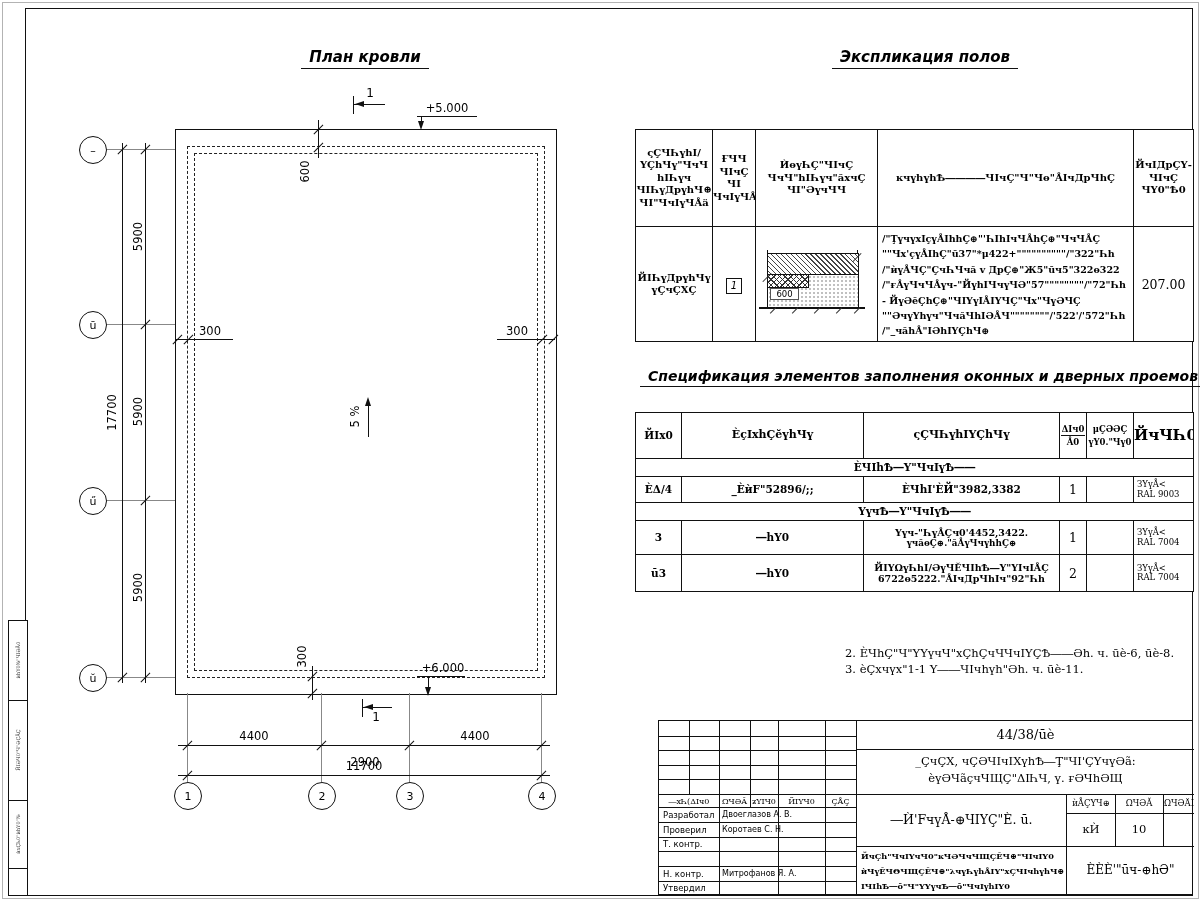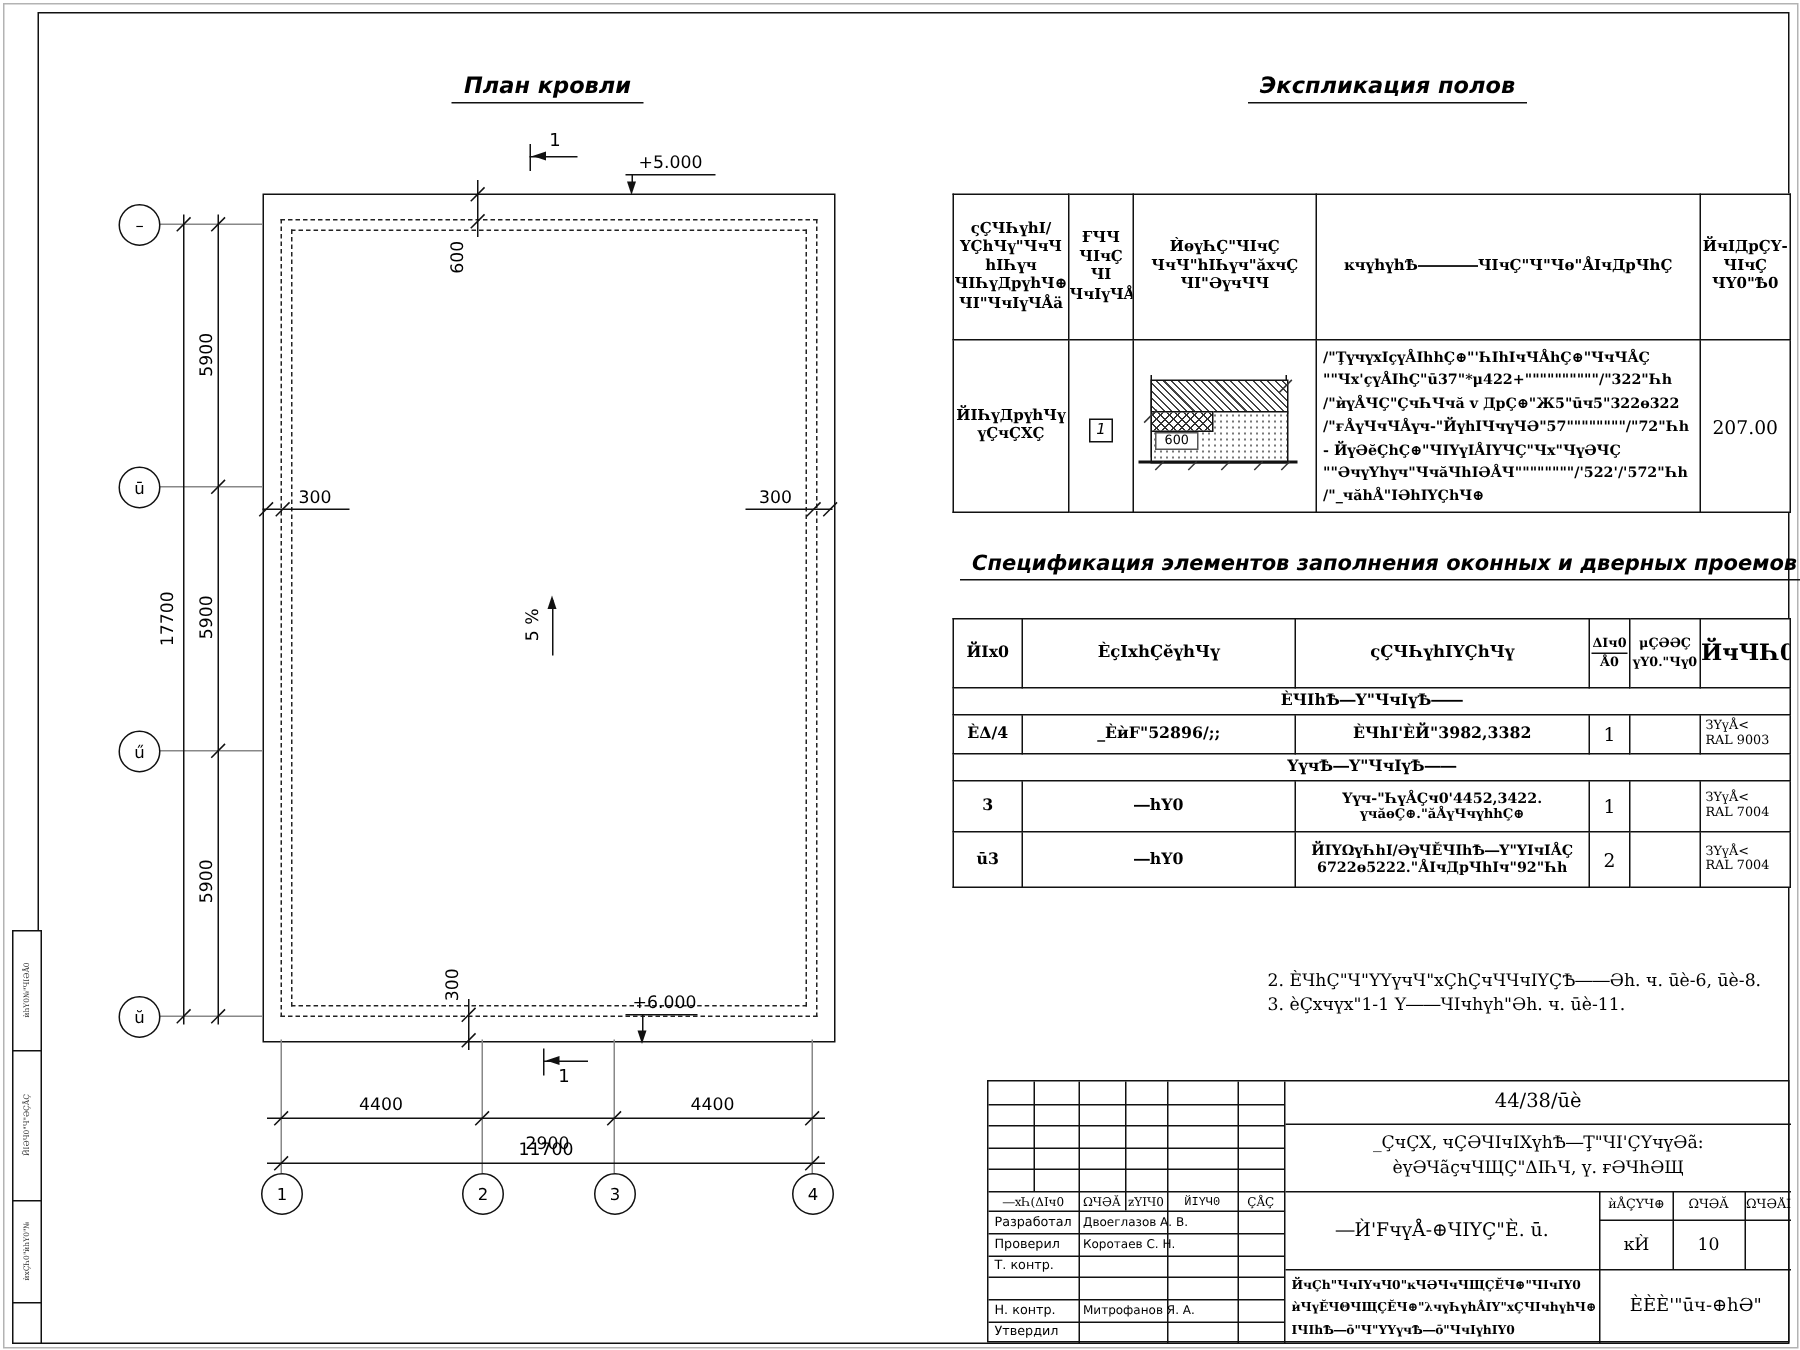--- a/index.html
+++ b/index.html
@@ -356,21 +356,21 @@
     <div class="stline" style="left:198px;top:73px;width:337px;height:1.3px;"></div>
     <div class="stline" style="left:198px;top:125px;width:337px;height:1.3px;"></div>
     <div class="stline" style="left:407px;top:73px;width:1.3px;height:102px;"></div>
     <div class="stline" style="left:456px;top:73px;width:1px;height:52px;"></div>
     <div class="stline" style="left:504px;top:73px;width:1px;height:52px;"></div>
     <div class="stline" style="left:407px;top:92px;width:128px;height:1px;"></div>
 
     <div class="stxt g" style="left:0;top:76px;width:60px;text-align:center;font-size:8px;font-weight:400;">―хҺ(ΔIч0</div>
     <div class="stxt g" style="left:60px;top:76px;width:31px;text-align:center;font-size:8px;font-weight:400;">ΩЧƏĂ</div>
     <div class="stxt g" style="left:91px;top:76px;width:28px;text-align:center;font-size:8px;font-weight:400;">ƶҮIЧ0</div>
-    <div class="stxt g" style="left:119px;top:76px;width:47px;text-align:center;font-size:8px;font-weight:400;font-family:Liberation Mono, monospace;">ЙIҮЧ0</div>
+    <div class="stxt g" style="left:119px;top:76px;width:47px;text-align:center;font-size:8px;font-weight:400;">ЙIҮЧ0</div>
     <div class="stxt g" style="left:166px;top:76px;width:31px;text-align:center;font-size:8px;font-weight:400;">ҪÅҪ</div>
 
     <div class="stxt" style="left:4px;top:89px;font-size:8.5px;">Разработал</div>
     <div class="stxt" style="left:63px;top:89px;font-size:8px;">Двоеглазов А. В.</div>
     <div class="stxt" style="left:4px;top:104px;font-size:8.5px;">Проверил</div>
     <div class="stxt" style="left:63px;top:104px;font-size:8px;">Коротаев С. Н.</div>
     <div class="stxt" style="left:4px;top:118px;font-size:8.5px;">Т. контр.</div>
     <div class="stxt" style="left:4px;top:148px;font-size:8.5px;">Н. контр.</div>
     <div class="stxt" style="left:63px;top:148px;font-size:8px;">Митрофанов Я. А.</div>
     <div class="stxt" style="left:4px;top:162px;font-size:8.5px;">Утвердил</div>

